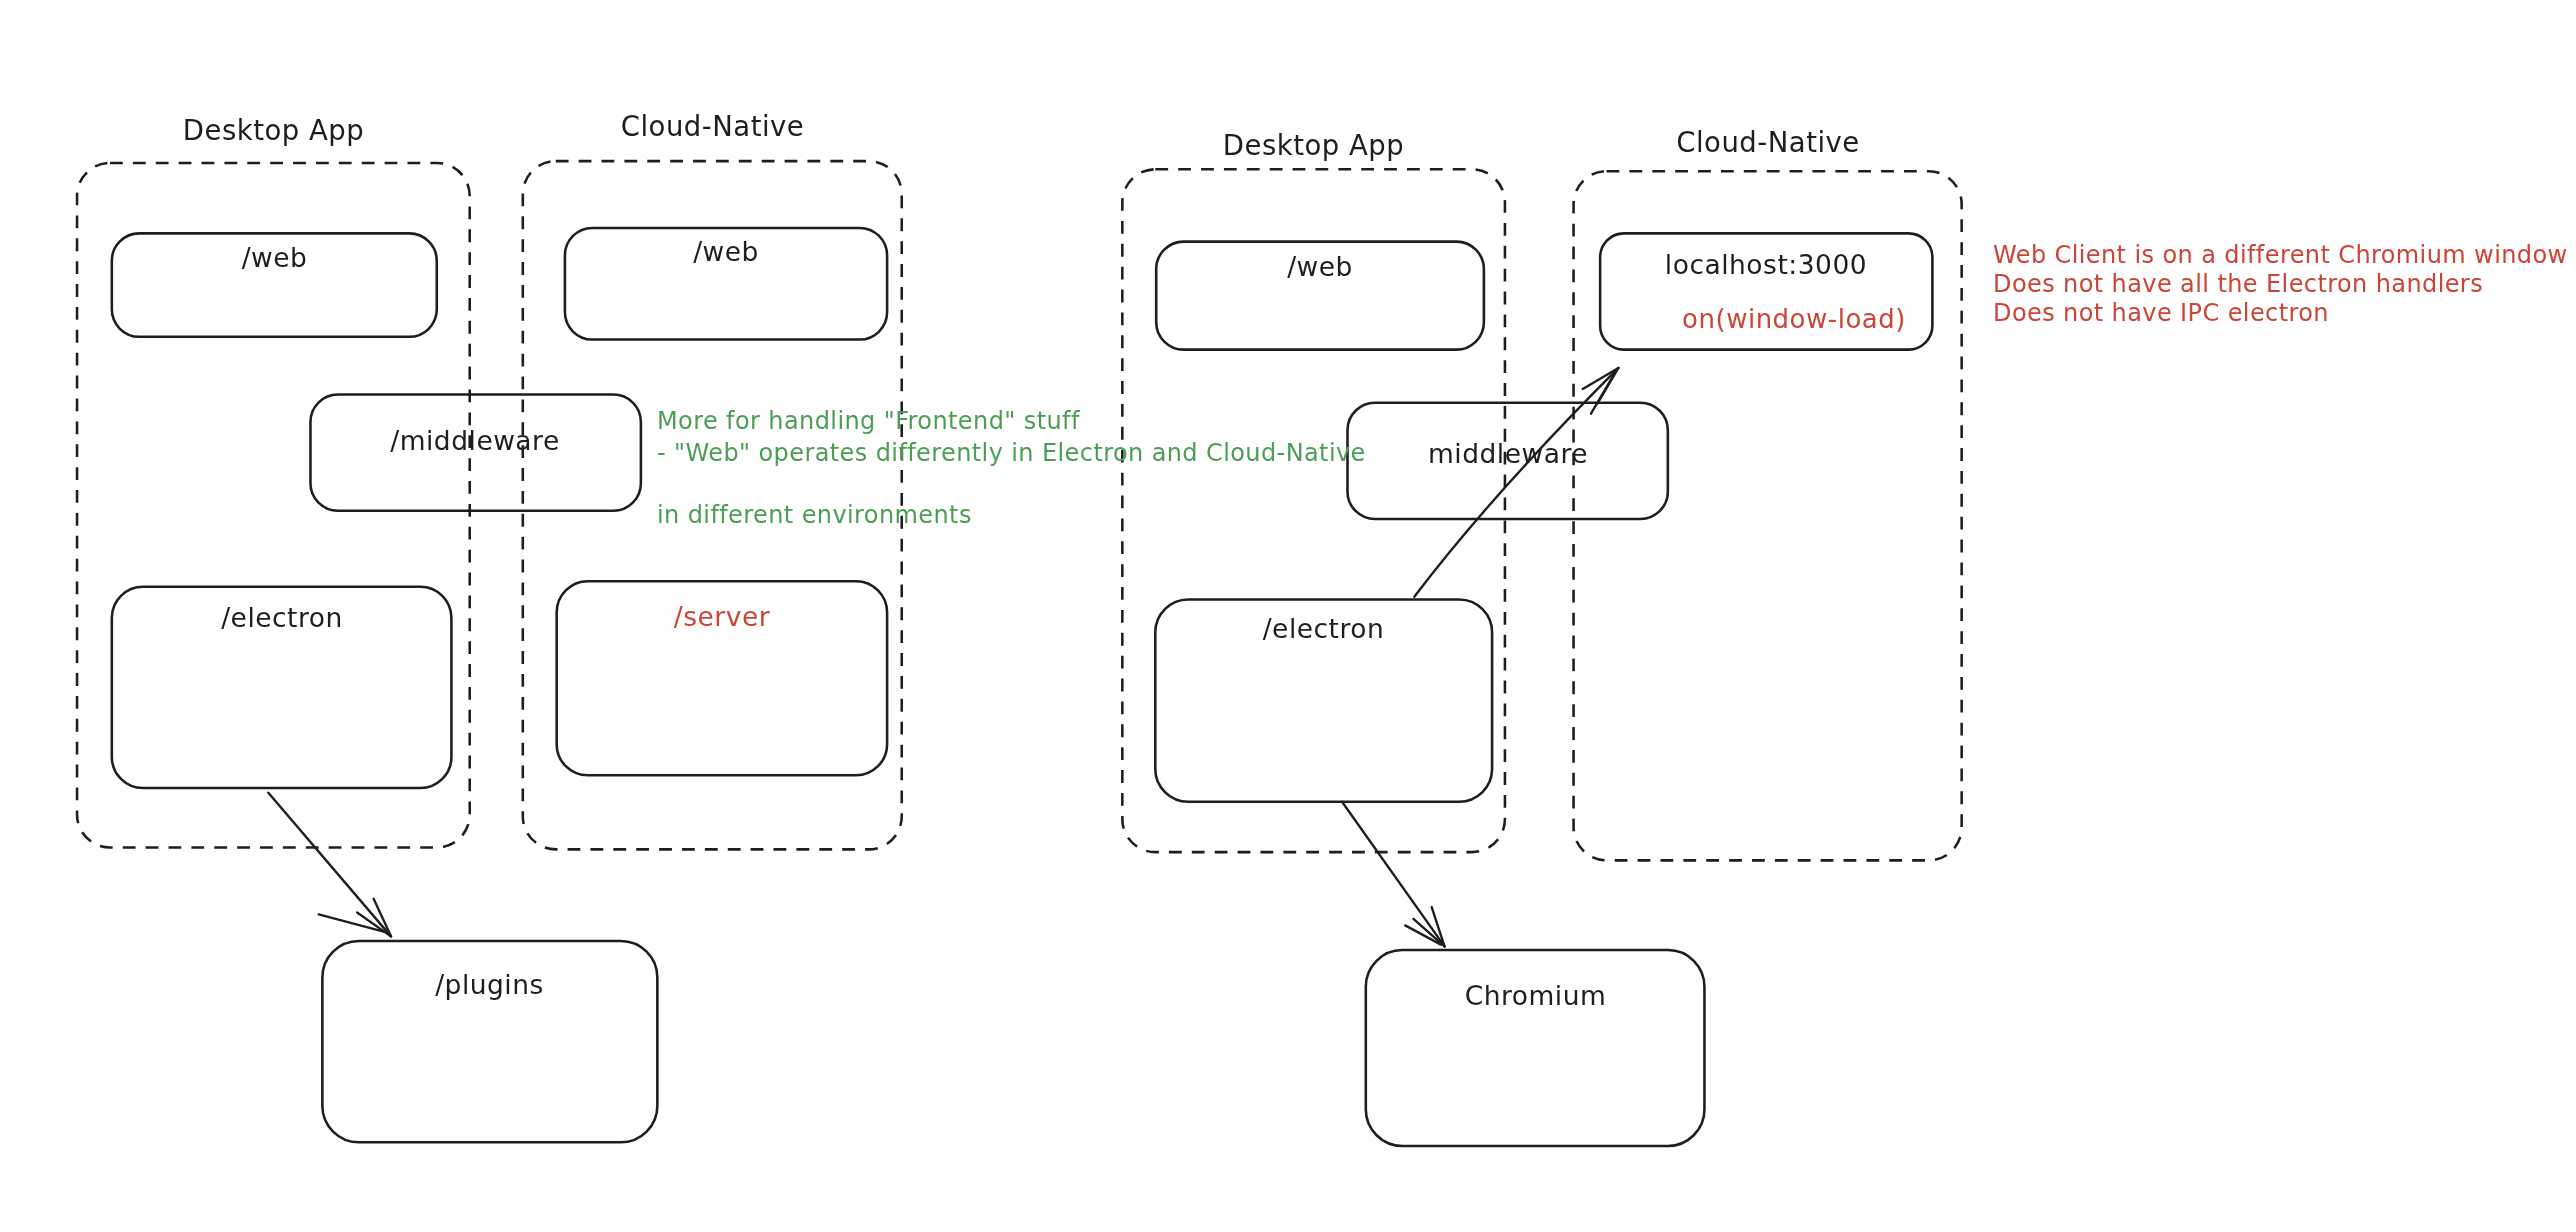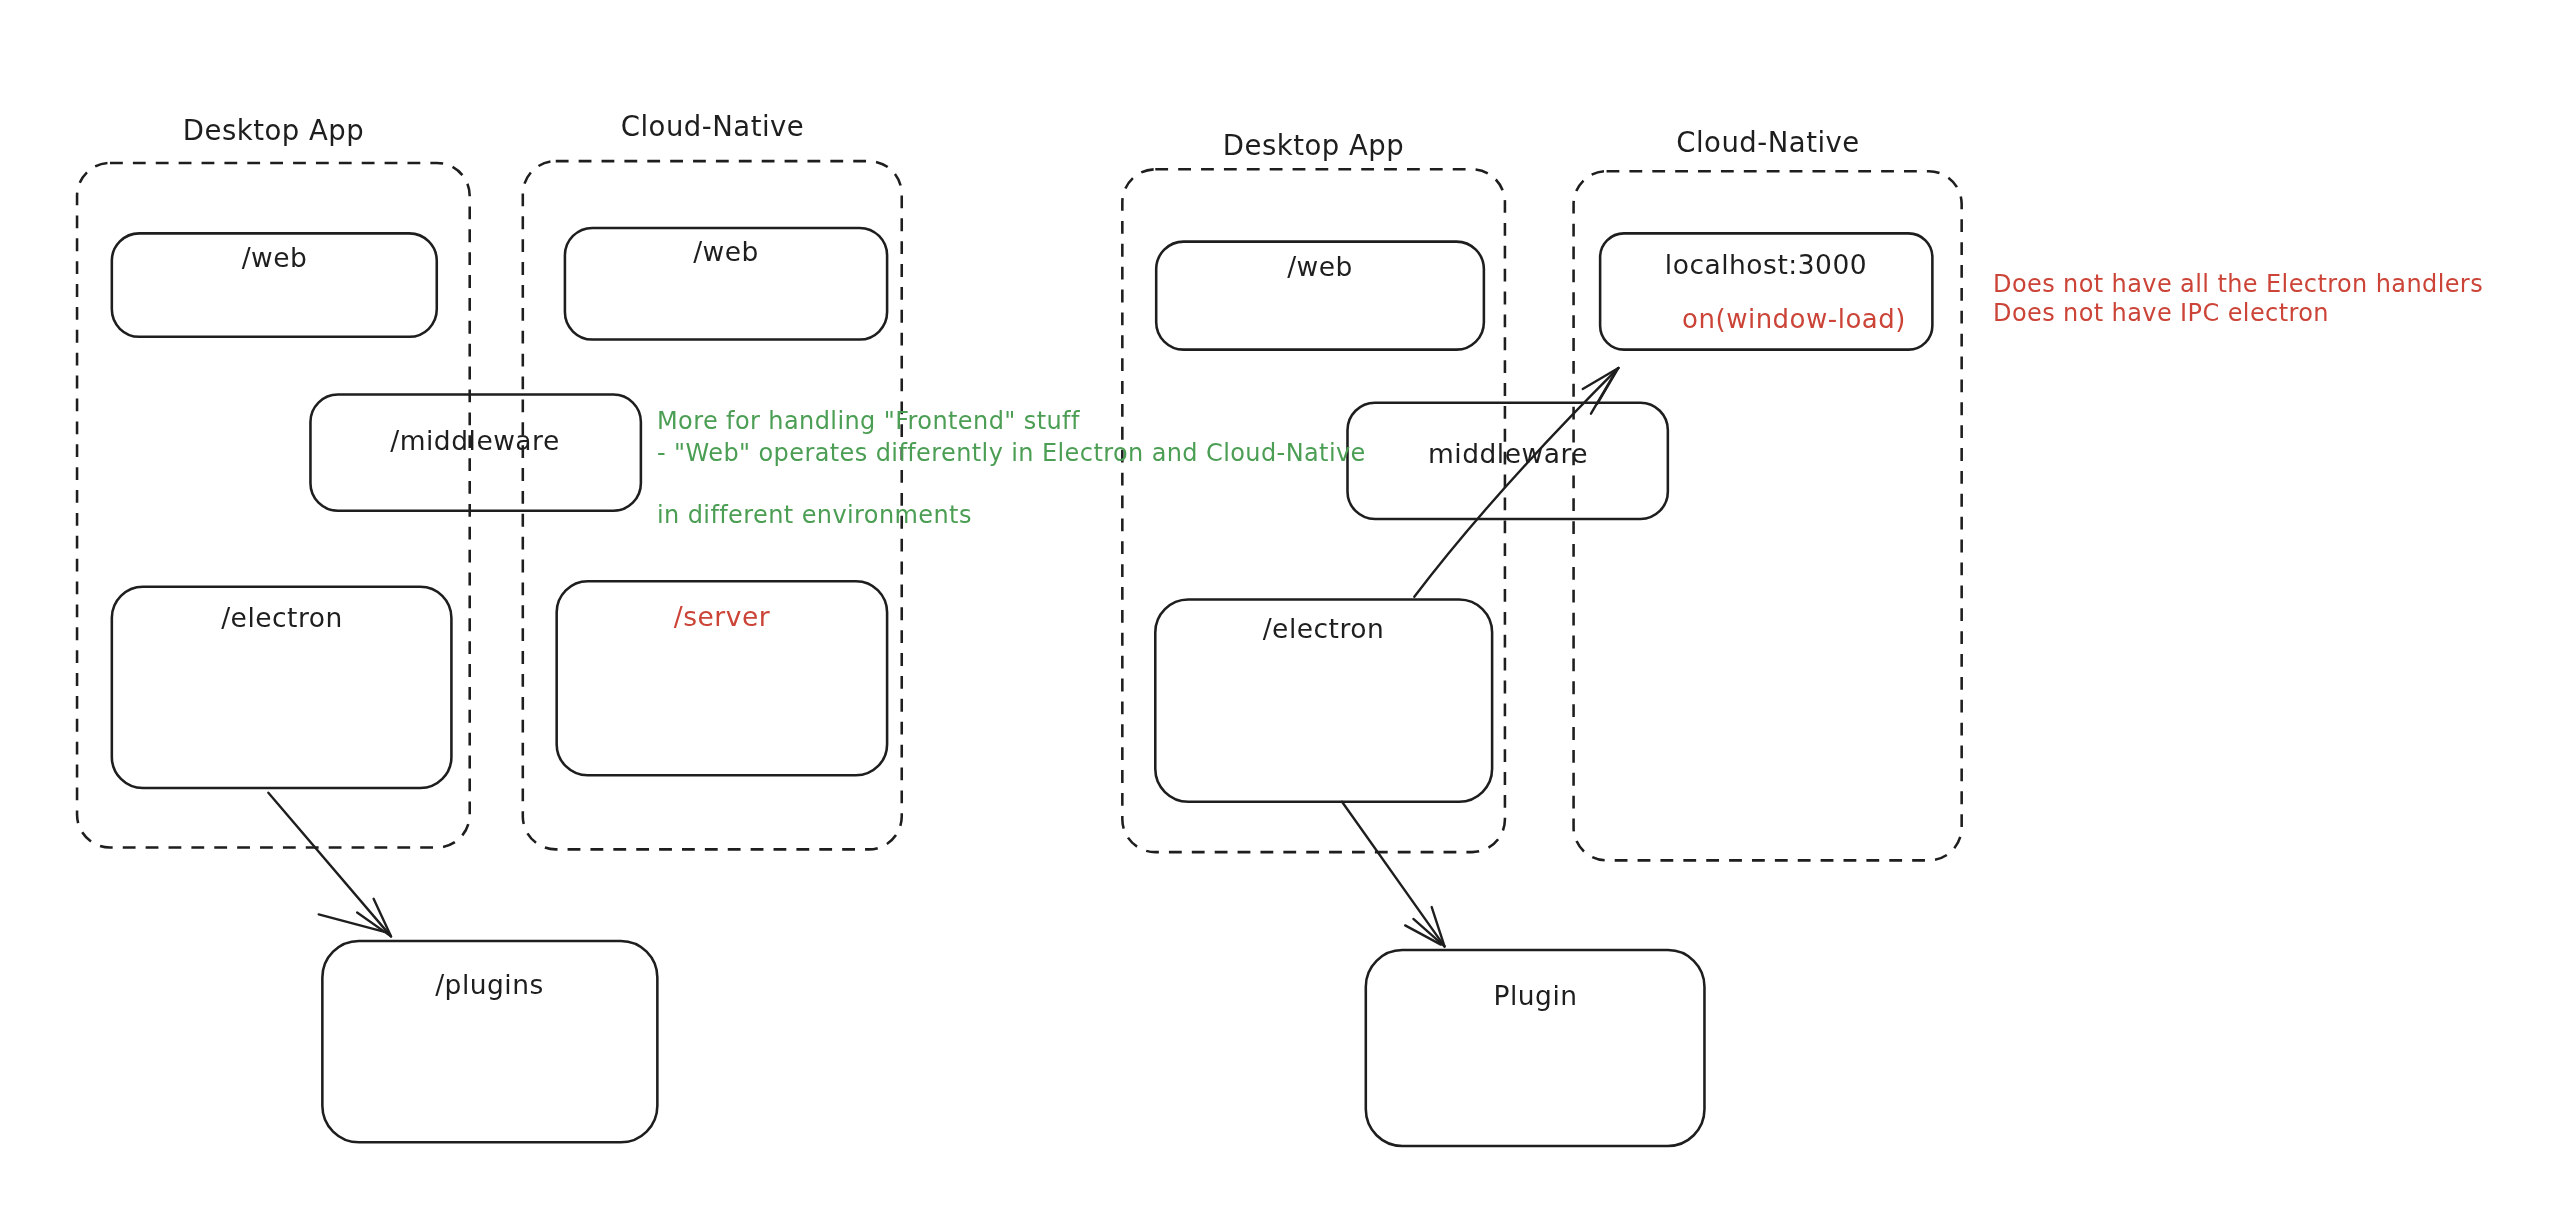--- a/index.html
+++ b/index.html
@@ -94,19 +94,20 @@
   <div class="note green" style="left:657px;top:438px;">- "Web" operates differently in Electron and Cloud-Native</div>
   <div class="note green" style="left:657px;top:500px;">in different environments</div>
 
   <div class="lbl grouplbl" style="left:1122px;top:129px;width:383px;">Desktop App</div>
   <div class="lbl grouplbl" style="left:1574px;top:126px;width:388px;">Cloud-Native</div>
   <div class="lbl" style="left:1156px;top:251px;width:328px;">/web</div>
   <div class="lbl" style="left:1600px;top:249px;width:332px;">localhost:3000</div>
   <div class="lbl red" style="left:1675px;top:304px;width:238px;font-size:26px;">on(window-load)</div>
   <div class="lbl" style="left:1348px;top:438px;width:320px;">middleware</div>
   <div class="lbl" style="left:1155px;top:613px;width:337px;">/electron</div>
-  <div class="lbl" style="left:1366px;top:980px;width:339px;">Plugin</div>
+  <div class="lbl" style="left:1366px;top:980px;width:339px;">Chromium</div>
 
+  <div class="note red" style="left:1993px;top:240px;">Web Client is on a different Chromium window</div>
   <div class="note red" style="left:1993px;top:269px;">Does not have all the Electron handlers</div>
   <div class="note red" style="left:1993px;top:298px;">Does not have IPC electron</div>
 
 </div>
 
 
 </body></html>

